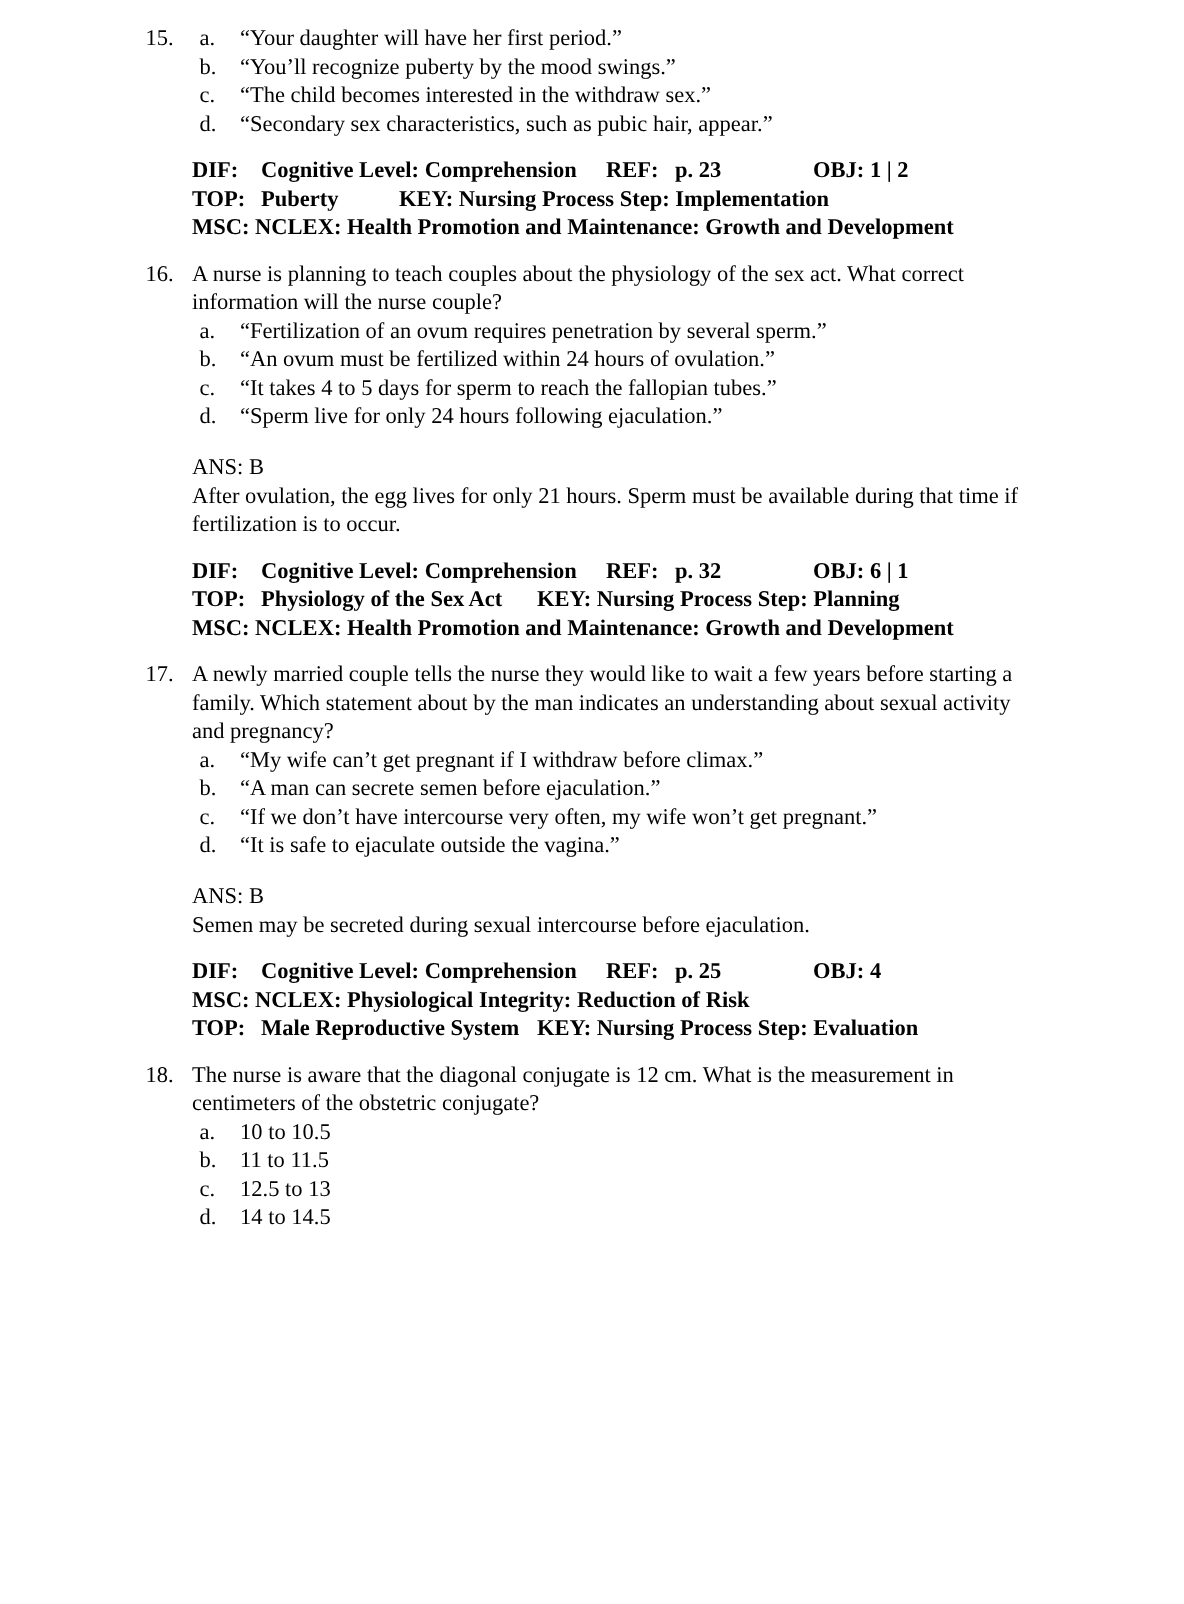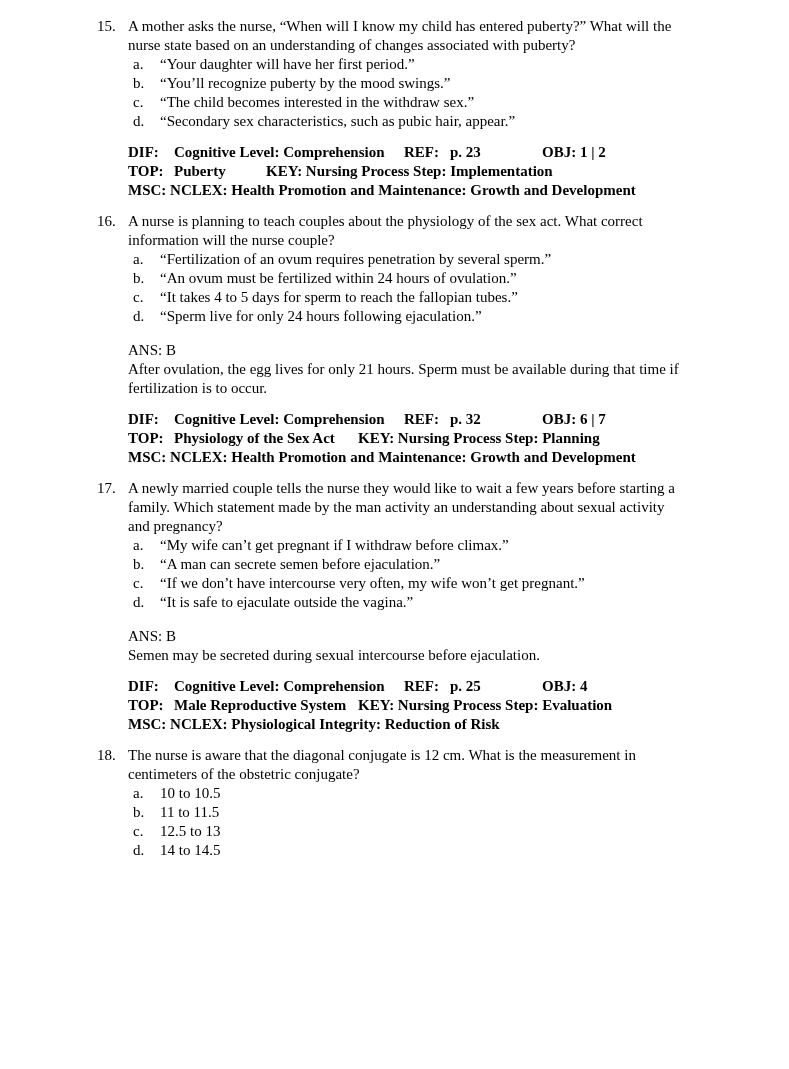--- a/index.html
+++ b/index.html
@@ -39,22 +39,20 @@
 </style>
 </head>
 <body>
 
 <div class="page">
 
   <div class="question">
     <div class="q-row">
       <span class="q-num">15.</span>
       <div class="q-body">
-        <div class="q-stem">A mother asks the nurse, “When will I know my child has entered puberty?” What will the
-nurse state based on an understanding of changes associated with puberty?</div>
         <div class="options">
           <div class="opt">
             <span class="opt-letter">a.</span>
             <span class="opt-text">“Your daughter will have her first period.”</span>
           </div>
           <div class="opt">
             <span class="opt-letter">b.</span>
             <span class="opt-text">“You’ll recognize puberty by the mood swings.”</span>
           </div>
           <div class="opt">
@@ -98,34 +96,34 @@
             <span class="opt-letter">d.</span>
             <span class="opt-text">“Sperm live for only 24 hours following ejaculation.”</span>
           </div>
         </div>
         <div class="answer-block">
           <div class="ans-line"><span>ANS:</span> <span>B</span></div>
           <div class="rationale">After ovulation, the egg lives for only 21 hours. Sperm must be available during that time if
 fertilization is to occur.</div>
         </div>
         <div class="meta">
-          <div class="meta-line">DIF:	Cognitive Level: Comprehension	REF:	p. 32		OBJ: 6 | 7</div>
+          <div class="meta-line">DIF:	Cognitive Level: Comprehension	REF:	p. 32		OBJ: 6 | 1</div>
           <div class="meta-line">TOP:	Physiology of the Sex Act	KEY: Nursing Process Step: Planning</div>
           <div class="meta-line">MSC: NCLEX: Health Promotion and Maintenance: Growth and Development</div>
         </div>
       </div>
     </div>
   </div>
 
   <div class="question">
     <div class="q-row">
       <span class="q-num">17.</span>
       <div class="q-body">
         <div class="q-stem">A newly married couple tells the nurse they would like to wait a few years before starting a
-family. Which statement made by the man activity an understanding about sexual activity
+family. Which statement about by the man indicates an understanding about sexual activity
 and pregnancy?</div>
         <div class="options">
           <div class="opt">
             <span class="opt-letter">a.</span>
             <span class="opt-text">“My wife can’t get pregnant if I withdraw before climax.”</span>
           </div>
           <div class="opt">
             <span class="opt-letter">b.</span>
             <span class="opt-text">“A man can secrete semen before ejaculation.”</span>
           </div>
@@ -137,22 +135,22 @@
             <span class="opt-letter">d.</span>
             <span class="opt-text">“It is safe to ejaculate outside the vagina.”</span>
           </div>
         </div>
         <div class="answer-block">
           <div class="ans-line"><span>ANS:</span> <span>B</span></div>
           <div class="rationale">Semen may be secreted during sexual intercourse before ejaculation.</div>
         </div>
         <div class="meta">
           <div class="meta-line">DIF:	Cognitive Level: Comprehension	REF:	p. 25		OBJ: 4</div>
+          <div class="meta-line">MSC: NCLEX: Physiological Integrity: Reduction of Risk</div>
           <div class="meta-line">TOP:	Male Reproductive System	KEY: Nursing Process Step: Evaluation</div>
-          <div class="meta-line">MSC: NCLEX: Physiological Integrity: Reduction of Risk</div>
         </div>
       </div>
     </div>
   </div>
 
   <div class="question">
     <div class="q-row">
       <span class="q-num">18.</span>
       <div class="q-body">
         <div class="q-stem">The nurse is aware that the diagonal conjugate is 12 cm. What is the measurement in

